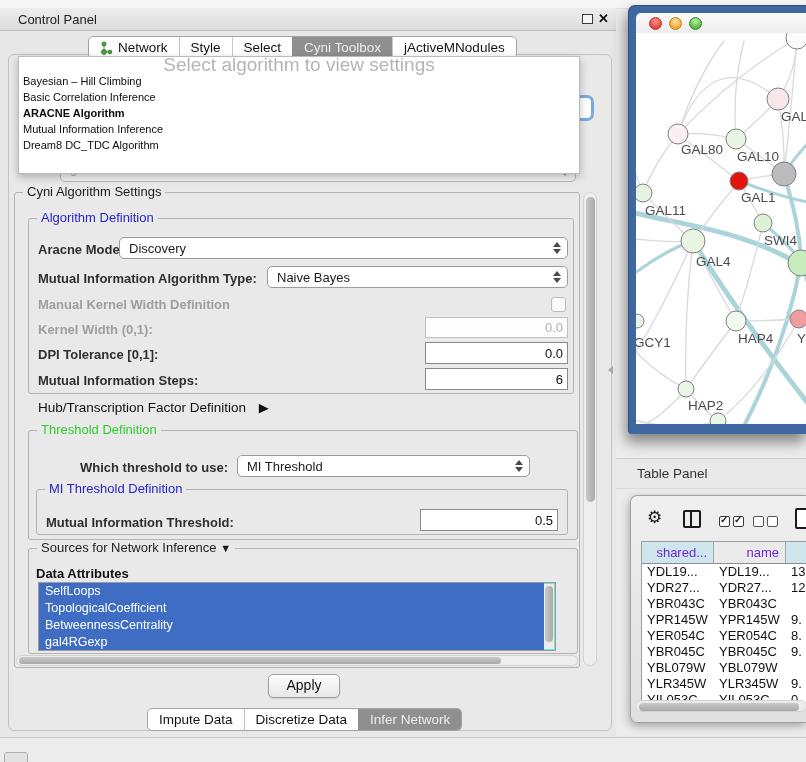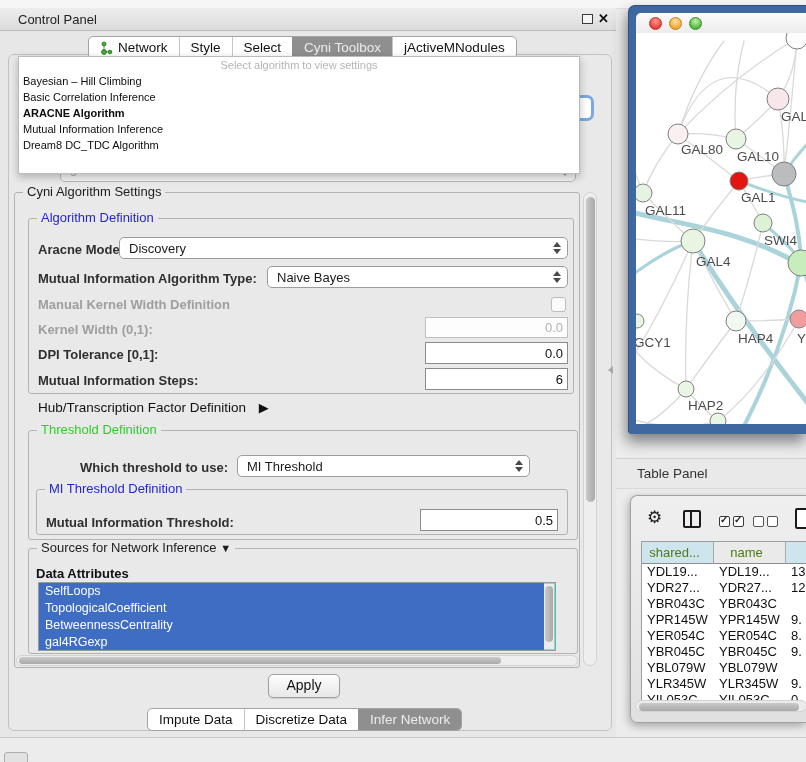--- a/index.html
+++ b/index.html
@@ -32,21 +32,21 @@
          background:linear-gradient(90deg,#c9c9c9,#a9a9a9);}
   .thumbh{position:absolute;border-radius:5px;background:linear-gradient(#c9c9c9,#a9a9a9);}
   .popup-item{height:16px;line-height:16px;font-size:11px;color:#0d0d0d;padding-left:4px;white-space:nowrap;}
   .popup-item.sel{font-weight:bold;}
   .attr-row{height:17px;line-height:17px;background:#3e6dc3;color:#fff;font-size:12.5px;padding-left:6px;white-space:nowrap;}
   .trow{display:flex;height:16px;line-height:16px;font-size:13px;color:#101010;}
   .trow .c1{width:72px;padding-left:5px;box-sizing:border-box;white-space:nowrap;overflow:hidden;}
   .trow .c2{width:72px;padding-left:5px;box-sizing:border-box;white-space:nowrap;overflow:hidden;}
   .trow .c3{flex:1;padding-left:5px;white-space:nowrap;overflow:hidden;}
   .hcell{box-sizing:border-box;border-right:1px solid #a9a9a9;border-bottom:1px solid #8d8d8d;
-         font-size:13px;color:#4d7c0f;text-align:center;padding:3px 6px 0 0;height:22px;}
+         font-size:13px;color:#6d28d9;text-align:right;padding:3px 6px 0 0;height:22px;}
   .cbx{display:inline-block;width:9px;height:9px;border:1.5px solid #3a3a3a;border-radius:2px;
        position:relative;background:#fff;}
   .cbx.on::after{content:"✓";position:absolute;left:0px;top:-3px;font-size:10px;font-weight:bold;color:#222;}
 </style>
 </head>
 <body>
 
 <div class="abs" style="left:0;top:0;width:806px;height:8px;background:#f6f6f6;border-bottom:1px solid #e0e0e0;"></div>
 
 <div class="abs" style="left:0;top:8px;width:616px;height:729px;background:#e7e7e7;">
@@ -89,21 +89,21 @@
 
 <div class="combo" style="left:60px;top:158px;width:516px;height:24px;border-color:#b9b9b9;color:#a3a3a3;background:#f4f4f4;z-index:5;">
   <span>galFiltered.sif default node</span>
   <span class="spin" style="top:5px;">
       <i class="up" style="border-bottom-color:#9a9a9a;"></i>
       <i class="dn" style="border-top-color:#9a9a9a;"></i>
     </span>
 </div>
 
 <div class="abs" style="left:18px;top:56px;width:560px;height:116px;background:#fff;border:1px solid #bbb;box-shadow:0 3px 8px rgba(0,0,0,0.25);z-index:50;">
-  <div style="height:16px;line-height:16px;text-align:center;color:#b5b5b5;font-size:11px;">Select algorithm to view settings</div>
+  <div style="height:16px;line-height:16px;text-align:center;color:#b5b5b5;font-size:19px;">Select algorithm to view settings</div>
   <div id="popup-items">
       <div class="popup-item">Bayesian – Hill Climbing</div>
       <div class="popup-item">Basic Correlation Inference</div>
       <div class="popup-item sel">ARACNE Algorithm</div>
       <div class="popup-item">Mutual Information Inference</div>
       <div class="popup-item">Dream8 DC_TDC Algorithm</div>
     </div>
 </div>
 
 <div class="vtrack" style="left:583px;top:192px;width:14px;height:474px;">

